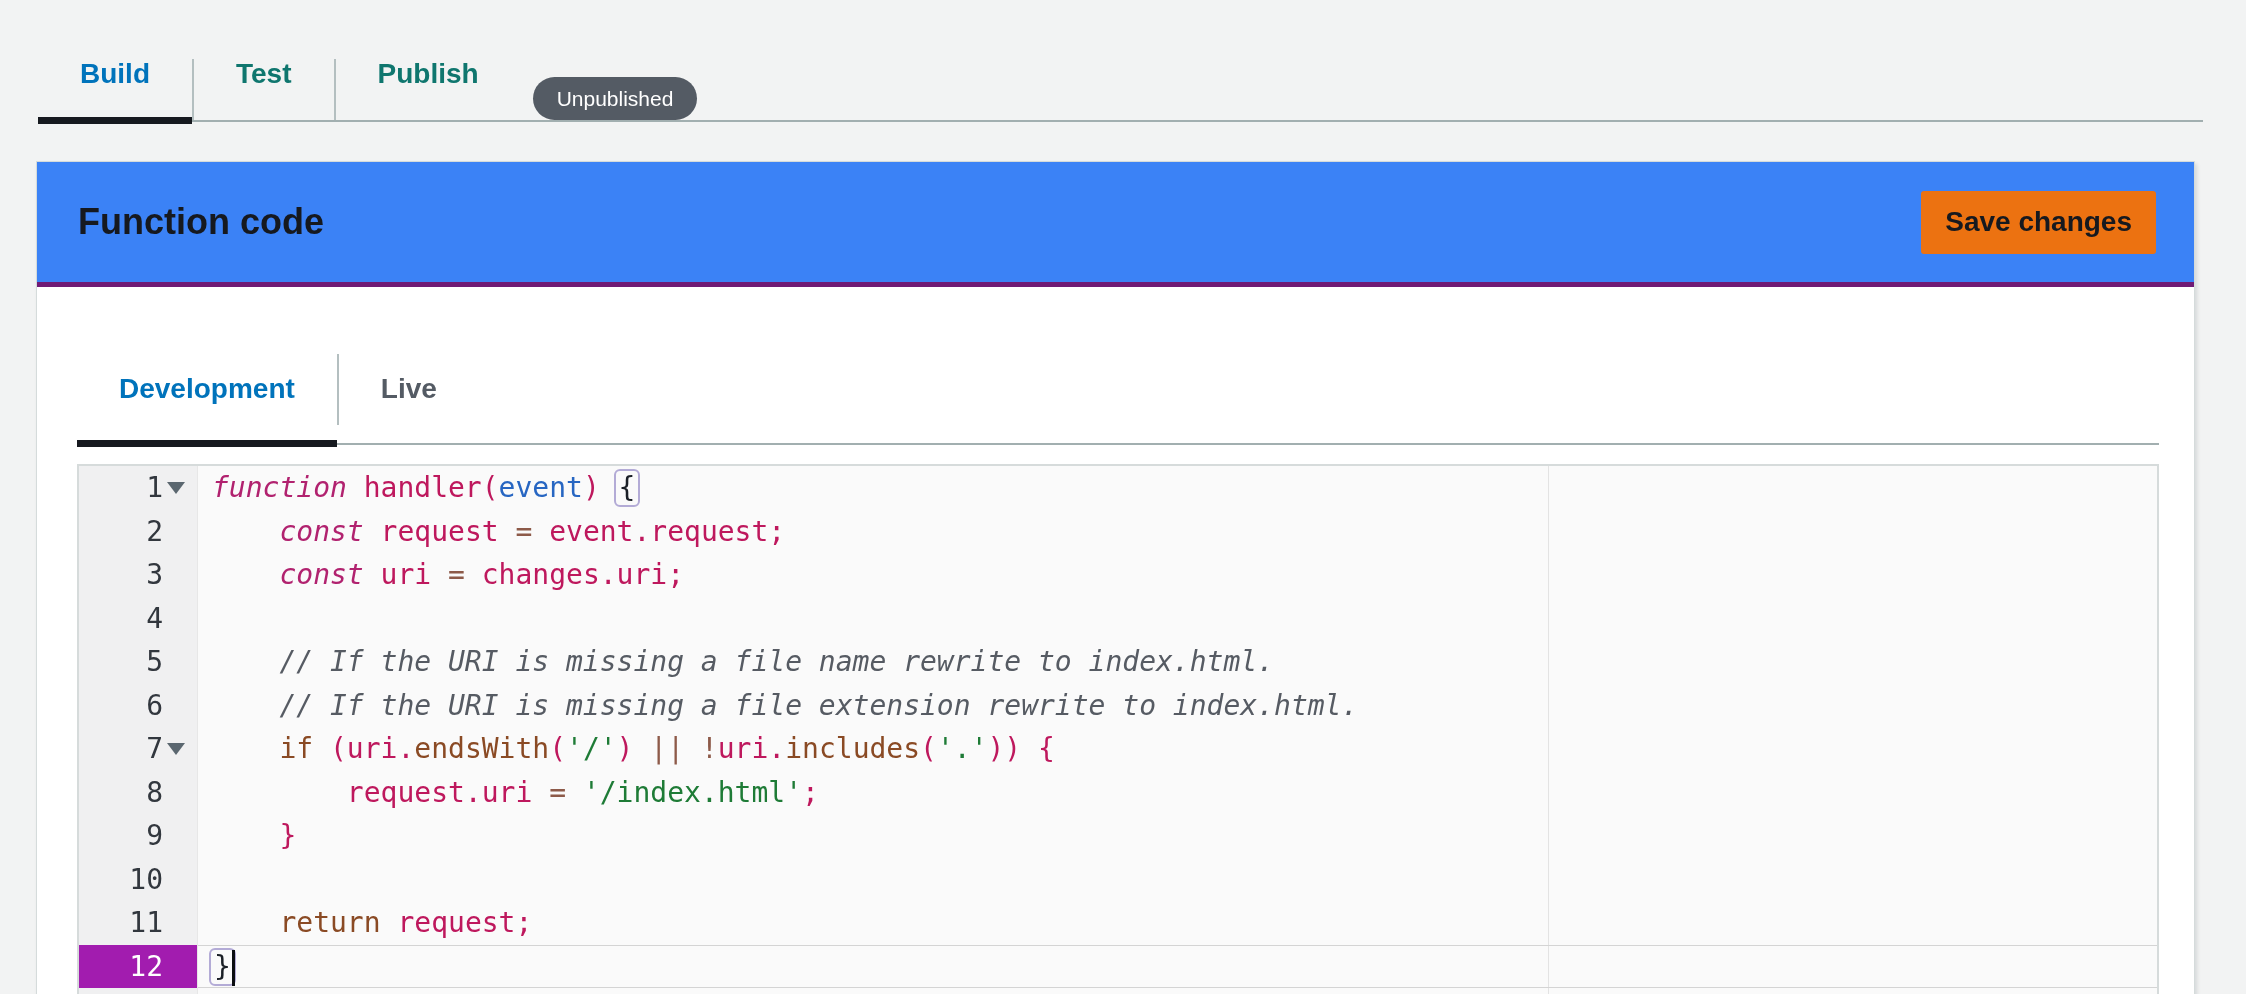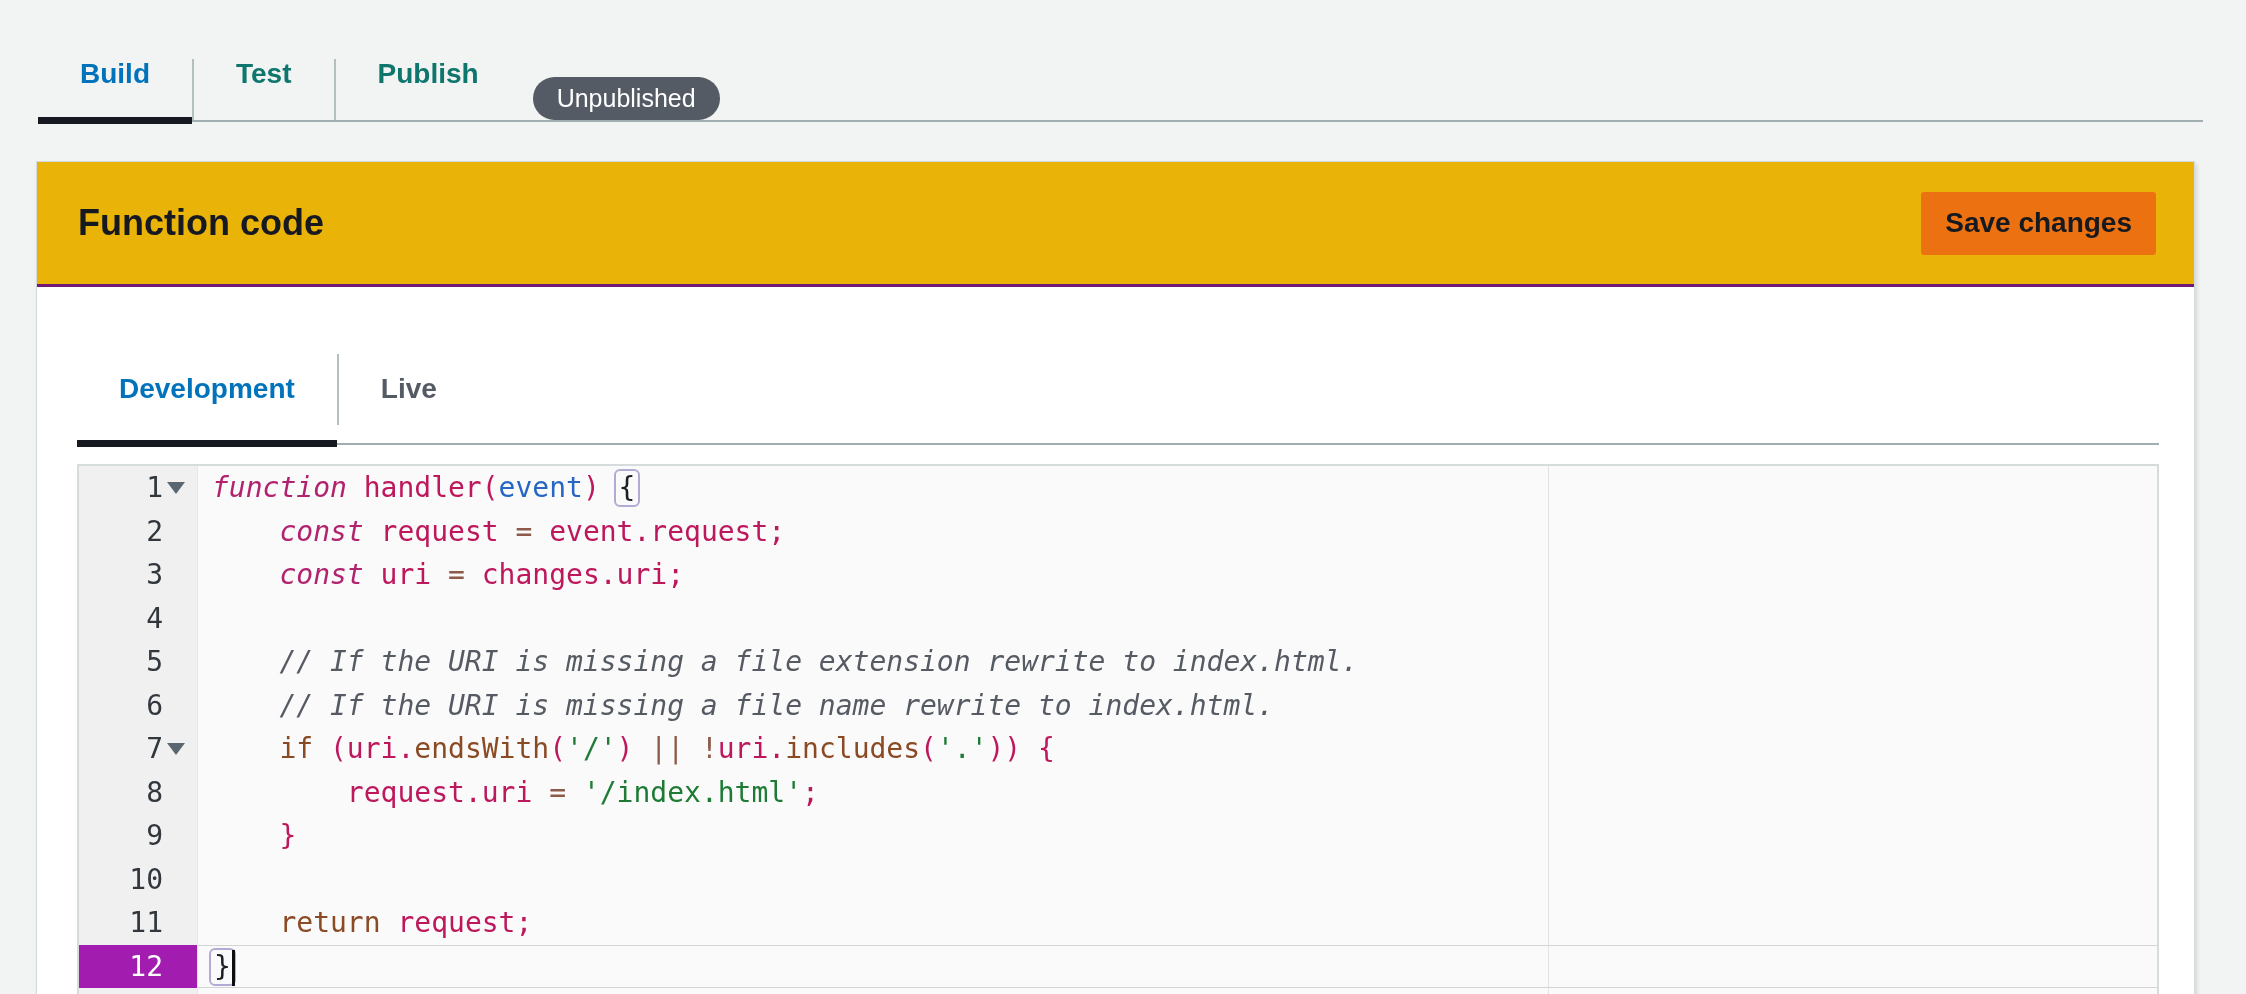--- a/index.html
+++ b/index.html
@@ -8,26 +8,26 @@
 
   
   .top-tabs { margin:28px 43px 0 38px; height:94px; display:flex; align-items:flex-end;
               border-bottom:2px solid #a2afb0; position:relative; }
   .ttab { position:relative; height:100%; display:flex; align-items:center; justify-content:center;
           padding:0 42px; font-size:28px; font-weight:700; color:#0f766e; cursor:pointer; }
   .ttab.active { color:#0073bb; }
   .ttab.active .active-bar { position:absolute; left:0; right:0; bottom:-4px; height:7px; background:#16191f; }
   .tsep { width:2px; height:61px; background:#b4bfc0; }
   .badge { height:43px; margin-left:12px; padding:0 24px; border-radius:22px; background:#545b64;
-           color:#fff; font-size:25px; display:flex; align-items:center;margin-top:13px; }
+           color:#fff; font-size:21px; display:flex; align-items:center;margin-top:13px; }
 
   
   .panel { margin:39px 51px 0 36px; background:#fff; border:1px solid #d5dbdb; border-bottom:none;
            box-shadow:2px 3px 4px rgba(0,28,36,.12); height:900px; }
-  .panel-header { height:125px; background:#eab308; border-bottom:3px solid #701a75;
+  .panel-header { height:125px; background:#3b82f6; border-bottom:5px solid #701a75;
                   display:flex; align-items:center; padding:0 38px 0 41px; }
   .panel-title { font-size:36px; font-weight:700; color:#16191f; }
   .save-btn { margin-left:auto; height:63px; padding:0 24px; background:#ec7211; border:none;
               border-radius:3px; font-family:"Liberation Sans",sans-serif; font-size:28px; font-weight:700;
               color:#16191f; cursor:pointer; }
 
   .content { padding:0 35px 0 40px; }
 
   
   .stage-tabs { margin-top:48px; height:110px; display:flex; align-items:center;
@@ -157,22 +157,22 @@
             <span>12</span>
             <span class="fold-box"></span>
           </div>
         </div>
       <div class="code" id="codearea">
         <div class="print-margin"></div>
       <div class="code-row"><span class="tk-kw">function</span><span class="tk-d"> handler(</span><span class="tk-pa">event</span><span class="tk-d">) </span><span class="tk-bm">{</span></div>
           <div class="code-row"><span class="tk-d">    </span><span class="tk-kw">const</span><span class="tk-d"> request </span><span class="tk-op">=</span><span class="tk-d"> event.request;</span></div>
           <div class="code-row"><span class="tk-d">    </span><span class="tk-kw">const</span><span class="tk-d"> uri </span><span class="tk-op">=</span><span class="tk-d"> changes.uri;</span></div>
           <div class="code-row"></div>
+          <div class="code-row"><span class="tk-cm">    // If the URI is missing a file name rewrite to index.html.</span></div>
           <div class="code-row"><span class="tk-cm">    // If the URI is missing a file extension rewrite to index.html.</span></div>
-          <div class="code-row"><span class="tk-cm">    // If the URI is missing a file name rewrite to index.html.</span></div>
           <div class="code-row"><span class="tk-d">    </span><span class="tk-ct">if</span><span class="tk-d"> (uri.</span><span class="tk-ct">endsWith</span><span class="tk-d">(</span><span class="tk-st">'/'</span><span class="tk-d">) </span><span class="tk-op">||</span><span class="tk-d"> </span><span class="tk-op">!</span><span class="tk-d">uri.</span><span class="tk-ct">includes</span><span class="tk-d">(</span><span class="tk-st">'.'</span><span class="tk-d">)) {</span></div>
           <div class="code-row"><span class="tk-d">        request.uri </span><span class="tk-op">=</span><span class="tk-d"> </span><span class="tk-st">'/index.html'</span><span class="tk-d">;</span></div>
           <div class="code-row"><span class="tk-d">    }</span></div>
           <div class="code-row"></div>
           <div class="code-row"><span class="tk-d">    </span><span class="tk-ct">return</span><span class="tk-d"> request;</span></div>
           <div class="code-row active"><span class="tk-bm">}</span><span class="cursor"></span></div>
         </div>
     </div>
 
   </div>

